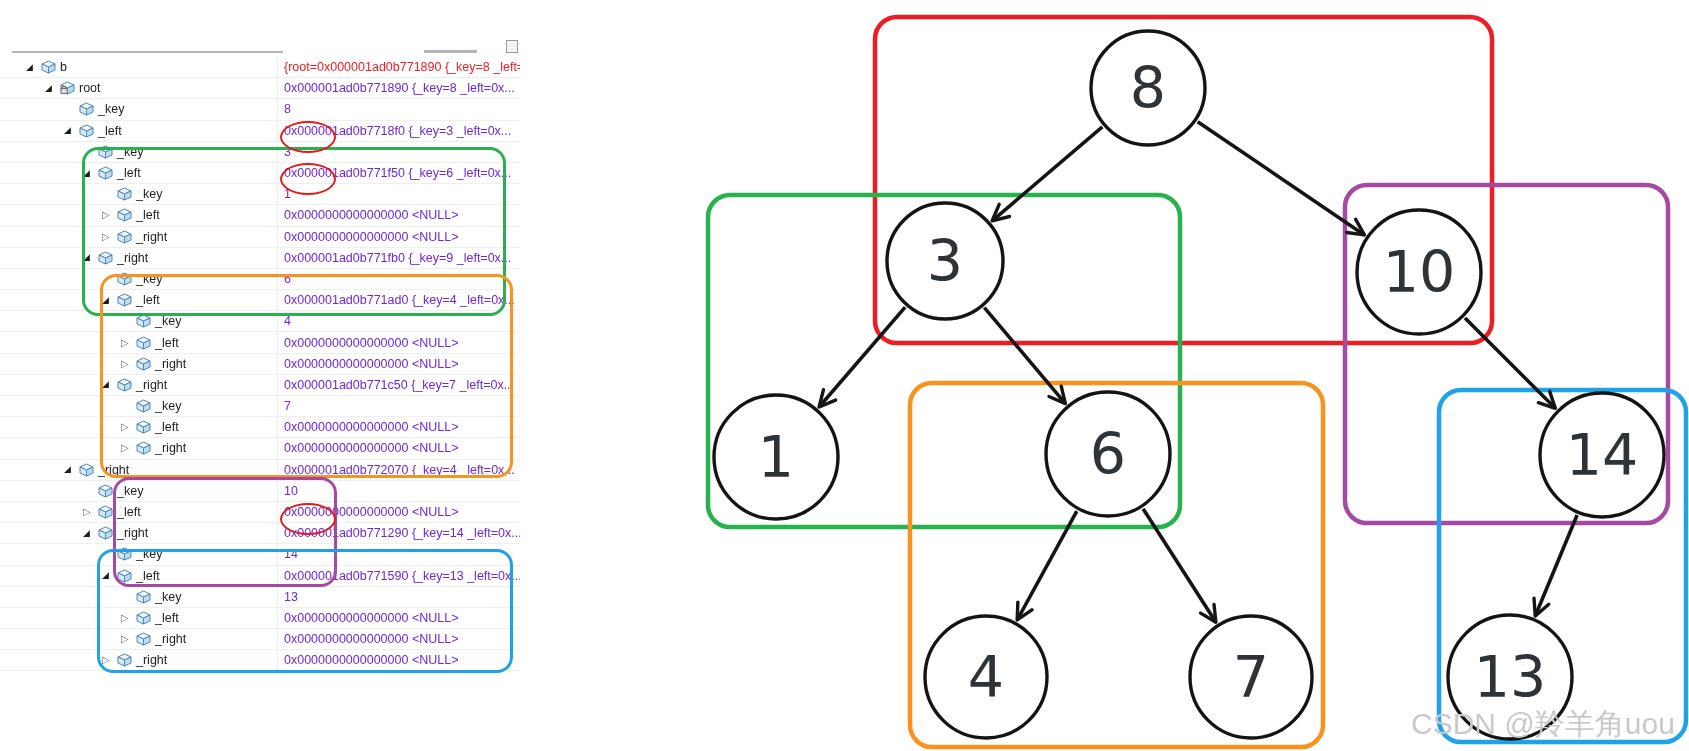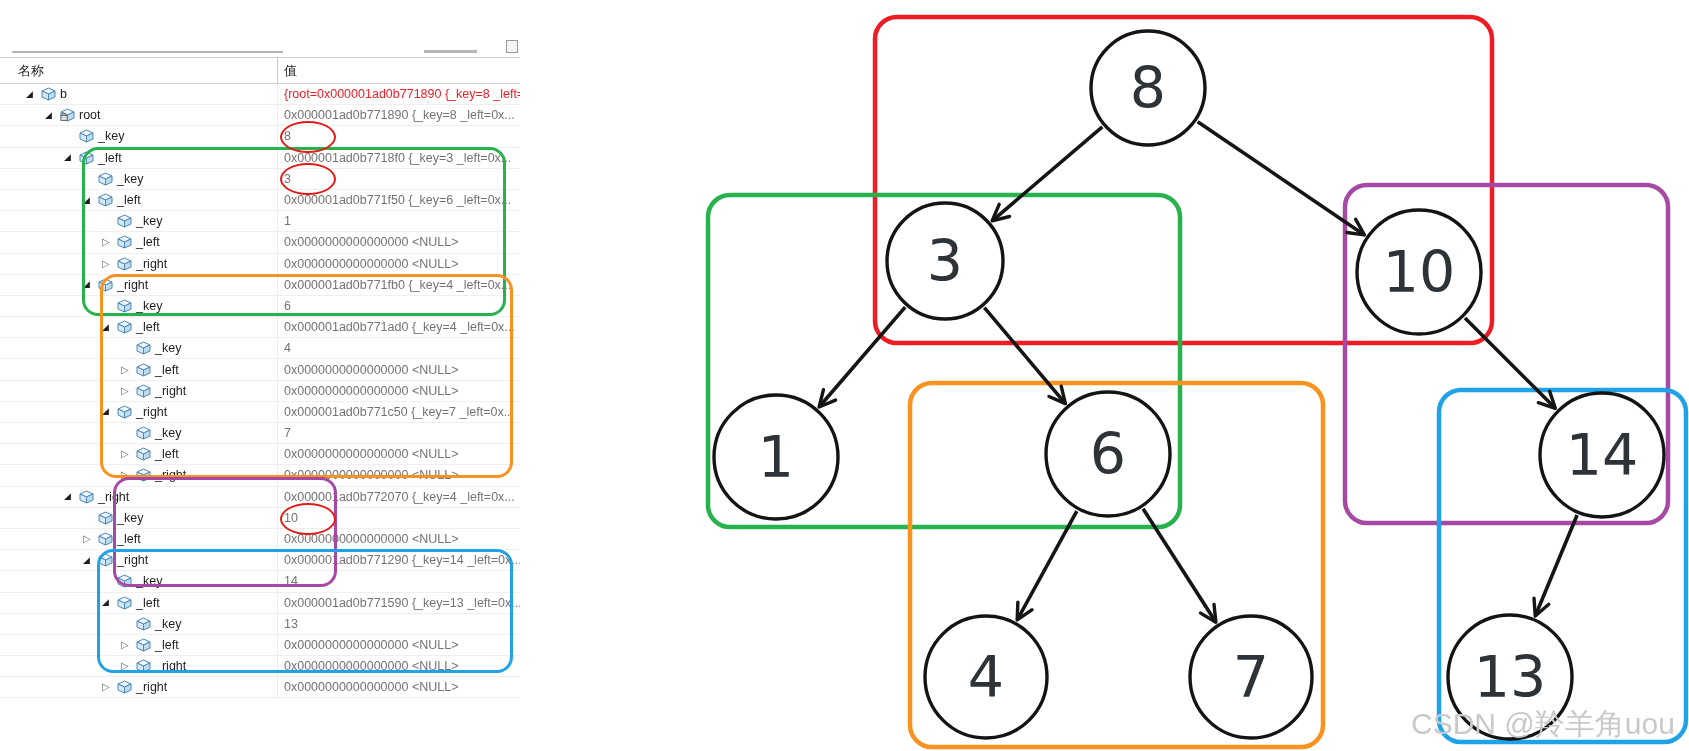--- a/index.html
+++ b/index.html
@@ -19,44 +19,39 @@
   .rows{position:relative;}
   .col-divider{position:absolute;left:277px;top:0;width:1px;height:100%;background:#ededed;}
   .wrow{position:relative;border-bottom:1px solid #efefef;box-sizing:border-box;}
   .ngroup{position:absolute;top:0;height:100%;display:flex;align-items:center;
           overflow:hidden;white-space:nowrap;}
   .exp{width:14px;flex:0 0 14px;font-size:9px;line-height:1;color:#1e1e1e;}
   .exp.closed{color:#6e6e6e;font-size:10px;}
   .icon-wrap{width:20px;flex:0 0 20px;display:flex;align-items:center;}
   .lbl{font-size:12.5px;color:#1e1e1e;}
   .val{position:absolute;left:284px;top:0;height:100%;display:flex;align-items:center;
-       font-size:12.5px;color:#737373;white-space:nowrap;overflow:hidden;right:0;}
+       font-size:12.5px;color:#6d28d9;white-space:nowrap;overflow:hidden;right:0;}
   .val.red{color:#eb1c24;}
   .ov-box{position:absolute;box-sizing:border-box;background:transparent;pointer-events:none;}
   .red-ellipse{position:absolute;border:2.5px solid #e01b18;border-radius:50%;
                background:transparent;pointer-events:none;}
 
   
   #diagram{position:absolute;left:0;top:0;}
   .node-label{font-family:"DejaVu Sans","Liberation Sans",sans-serif;}
 </style>
 </head>
 <body>
 
 <div class="watch-panel">
   <div class="top-strip">
     <div class="ts-line" style="left:12px;top:11px;width:271px;height:2px;"></div>
     <div class="ts-line" style="left:424px;top:10px;width:53px;height:3px;"></div>
     <div class="ts-box" style="left:506px;top:0;width:10px;height:11px;"></div>
   </div>
-  <div class="hdr">
-    <span class="col-name">名称</span>
-    <span class="col-value">值</span>
-    <span class="sep"></span>
-  </div>
   <div id="watch-rows" class="rows">
     <div class="col-divider"></div>
   <div class="wrow" style="height: 21.2px;">
         <div class="ngroup" style="left: 26px; width: 251px;">
           <span class="exp open">◢</span>
           <span class="icon-wrap">
             <svg width="17" height="14" viewBox="0 0 17 14">
               <path d="M2,4 L8.5,1 L15,4 L8.5,7 Z" fill="#eef6fc" stroke="#4f87b6" stroke-width="1"></path>
               <path d="M2,4 L8.5,7 L8.5,13 L2,10 Z" fill="#d6e9f7" stroke="#4f87b6" stroke-width="1"></path>
               <path d="M8.5,7 L15,4 L15,10 L8.5,13 Z" fill="#bcdcf0" stroke="#4f87b6" stroke-width="1"></path>
@@ -185,21 +180,21 @@
           <span class="exp open">◢</span>
           <span class="icon-wrap">
             <svg width="17" height="14" viewBox="0 0 17 14">
               <path d="M2,4 L8.5,1 L15,4 L8.5,7 Z" fill="#eef6fc" stroke="#4f87b6" stroke-width="1"></path>
               <path d="M2,4 L8.5,7 L8.5,13 L2,10 Z" fill="#d6e9f7" stroke="#4f87b6" stroke-width="1"></path>
               <path d="M8.5,7 L15,4 L15,10 L8.5,13 Z" fill="#bcdcf0" stroke="#4f87b6" stroke-width="1"></path>
             </svg>
           </span>
           <span class="lbl">_right</span>
         </div>
-        <div class="val">0x000001ad0b771fb0 {_key=4 _left=0x...</div>
+        <div class="val">0x000001ad0b771fb0 {_key=9 _left=0x...</div>
       </div>
       <div class="wrow" style="height: 21.2px;">
         <div class="ngroup" style="left: 102px; width: 175px;">
           <span class="exp none"></span>
           <span class="icon-wrap">
             <svg width="17" height="14" viewBox="0 0 17 14">
               <path d="M2,4 L8.5,1 L15,4 L8.5,7 Z" fill="#eef6fc" stroke="#4f87b6" stroke-width="1"></path>
               <path d="M2,4 L8.5,7 L8.5,13 L2,10 Z" fill="#d6e9f7" stroke="#4f87b6" stroke-width="1"></path>
               <path d="M8.5,7 L15,4 L15,10 L8.5,13 Z" fill="#bcdcf0" stroke="#4f87b6" stroke-width="1"></path>
             </svg>

